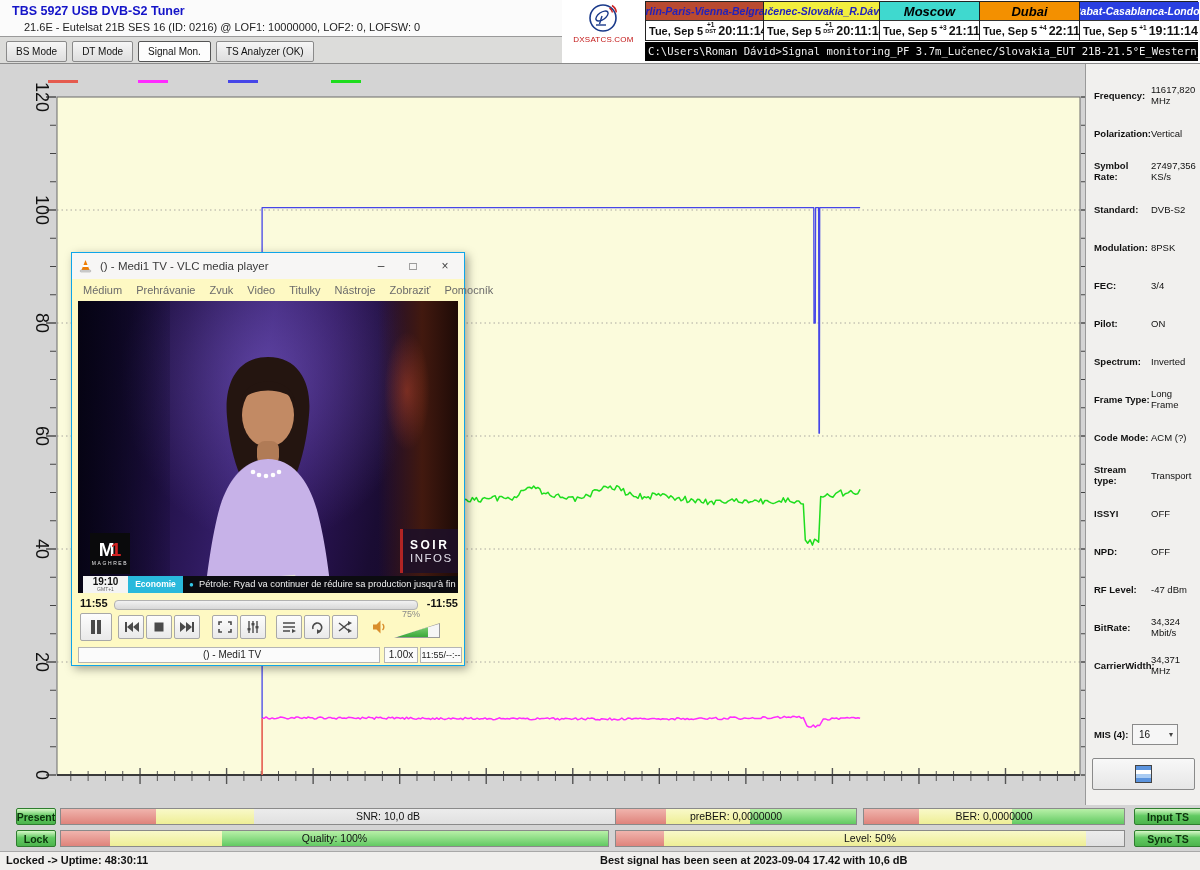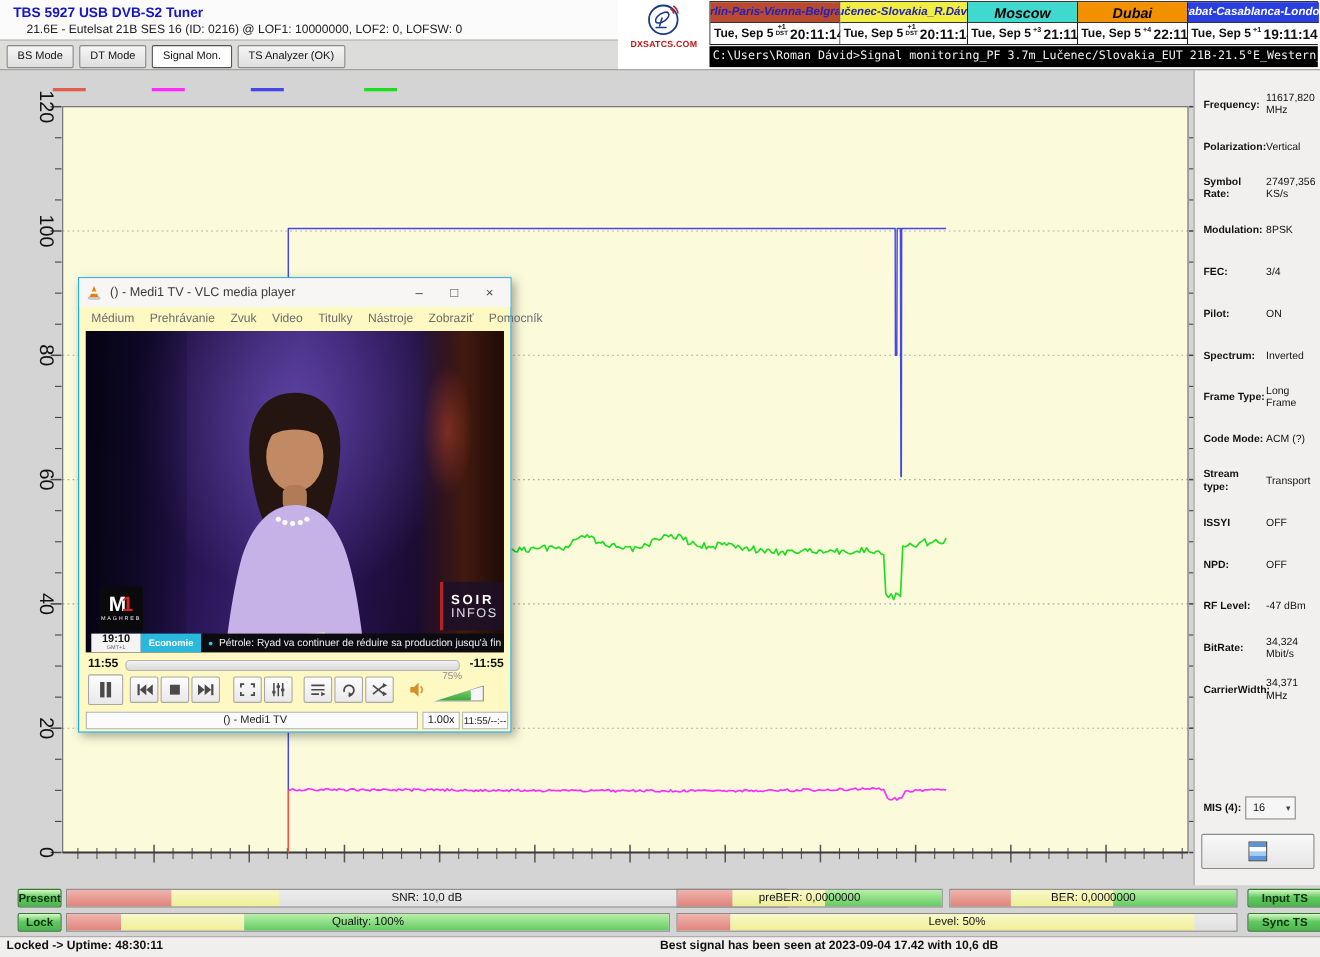--- a/index.html
+++ b/index.html
@@ -9,21 +9,21 @@
   #header{position:absolute;left:0;top:0;width:1200px;height:63px;background:#fbfbfb;}
   #app-title{position:absolute;left:12px;top:4px;font-size:12.5px;font-weight:bold;color:#1414c8;}
   #app-subtitle{position:absolute;left:24px;top:21px;font-size:11px;color:#222;}
   #hdr-line{position:absolute;left:0;top:36px;width:562px;height:1px;background:#9a9a9a;}
   #tabstrip{position:absolute;left:0;top:37px;width:562px;height:26px;background:#dcdcda;}
   .tab{height:19px;margin-top:4px;padding:0 9px;font-size:10px;display:flex;align-items:center;
        background:linear-gradient(#f6f6f6,#dedede);border:1px solid #8a8a8a;border-radius:2px;cursor:default;}
   .tab.active{background:#fdfdfd;border:1px solid #555;}
   #tabs{display:flex;gap:5px;padding-left:6px;}
   #logo-box{position:absolute;left:562px;top:0;width:83px;height:63px;background:#fff;text-align:center;}
-  #logo-caption{font-size:8px;font-weight:bold;color:#c21616;letter-spacing:.2px;margin-top:-2px;}
+  #logo-caption{font-size:8px;font-weight:normal;color:#c21616;letter-spacing:.2px;margin-top:-2px;}
   
   #clockbar{position:absolute;left:645px;top:1px;width:553px;height:40px;display:flex;border:1px solid #222;box-sizing:border-box;}
   .clock-col{display:flex;flex-direction:column;border-right:1px solid #222;box-sizing:border-box;}
   .clock-col:last-child{border-right:none;}
   .clock-head{height:19px;display:flex;align-items:center;justify-content:center;font-style:italic;
               font-weight:bold;border-bottom:1px solid #333;box-sizing:border-box;white-space:nowrap;overflow:hidden;}
   .clock-time{height:19px;background:#fff;display:flex;align-items:center;padding:0 3px;gap:2px;white-space:nowrap;}
   .ct-date{font-weight:bold;font-size:11px;}
   .ct-sup{display:flex;flex-direction:column;align-items:center;line-height:6px;margin-top:-6px;}
   .ct-sup .off{font-size:6.5px;font-weight:bold;}
@@ -373,20 +373,24 @@
         </div>
         <div class="sp-row">
           <span class="sp-label">Polarization:</span>
           <span class="sp-value">Vertical</span>
         </div>
         <div class="sp-row">
           <span class="sp-label">Symbol Rate:</span>
           <span class="sp-value">27497,356 KS/s</span>
         </div>
         <div class="sp-row">
+          <span class="sp-label">Standard:</span>
+          <span class="sp-value">DVB-S2</span>
+        </div>
+        <div class="sp-row">
           <span class="sp-label">Modulation:</span>
           <span class="sp-value">8PSK</span>
         </div>
         <div class="sp-row">
           <span class="sp-label">FEC:</span>
           <span class="sp-value">3/4</span>
         </div>
         <div class="sp-row">
           <span class="sp-label">Pilot:</span>
           <span class="sp-value">ON</span>

